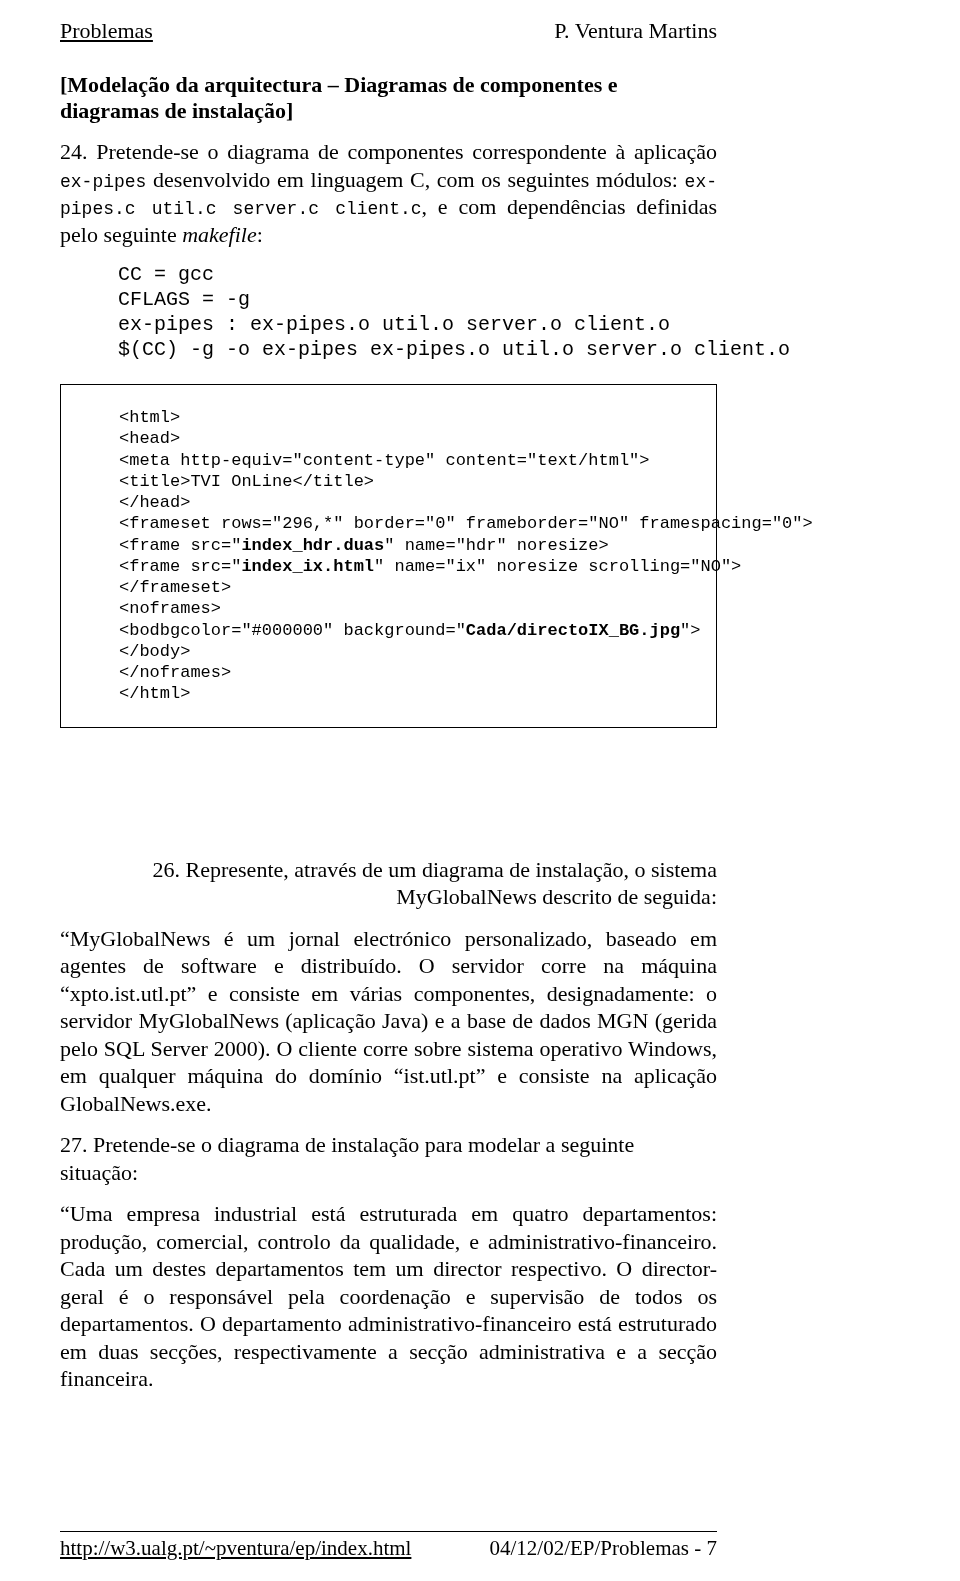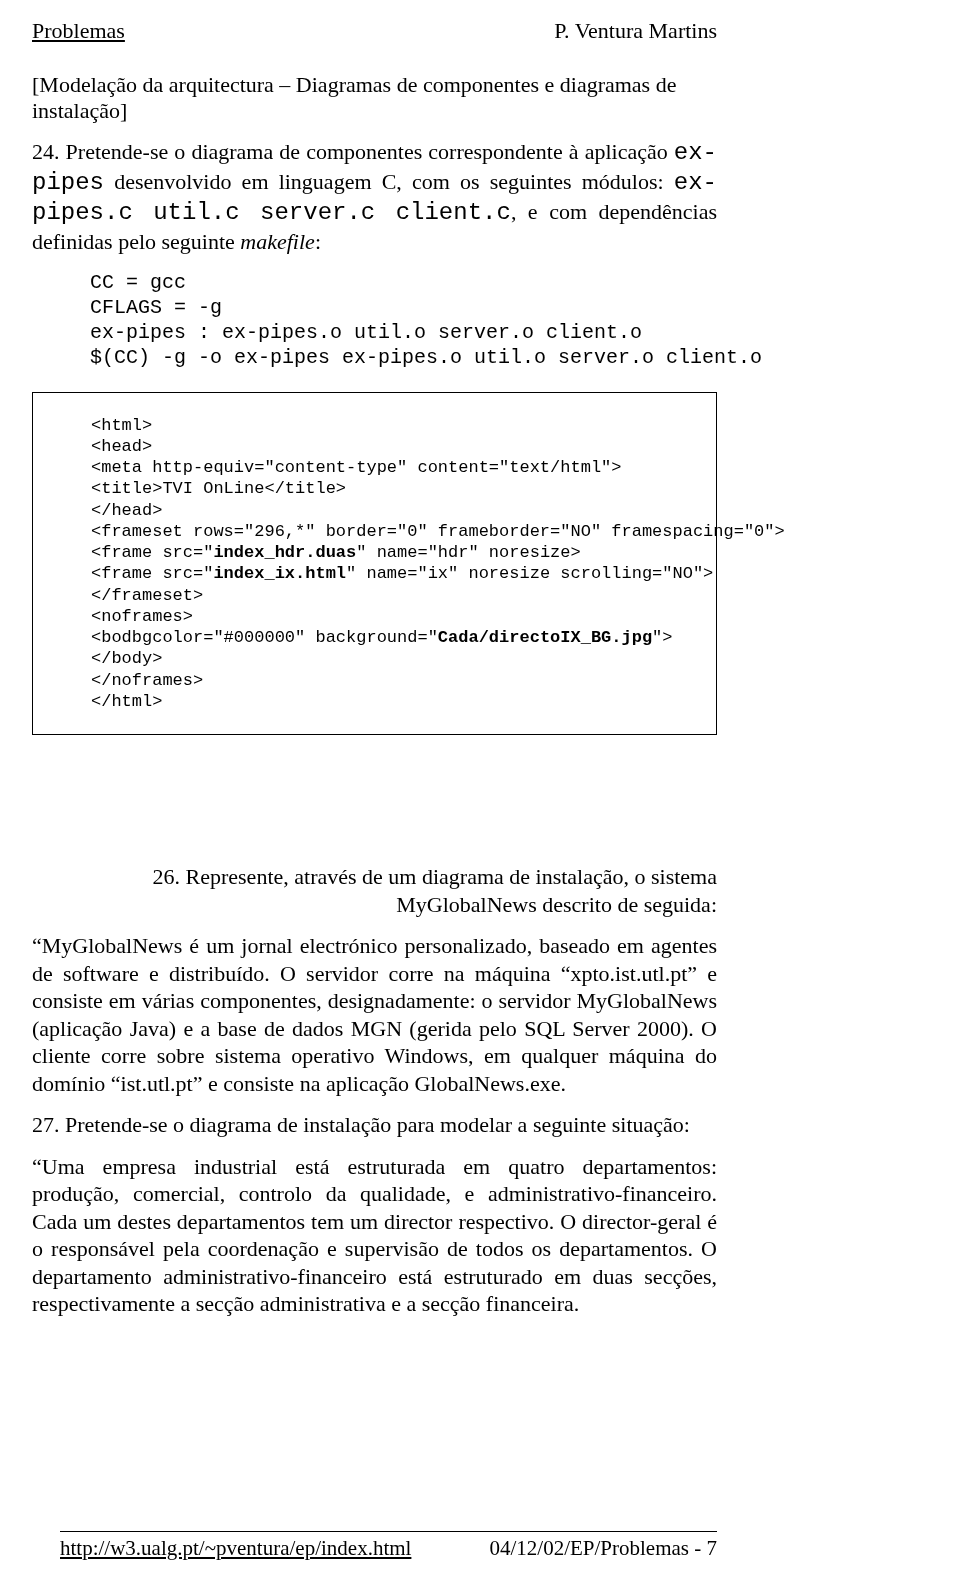--- a/index.html
+++ b/index.html
@@ -6,41 +6,41 @@
   body {
     margin: 0;
     padding: 0;
     background: #fff;
     font-family: Garamond, 'Times New Roman', Times, serif;
     color: #000;
   }
   .page {
     width: 777px;
     min-height: 1581px;
-    padding: 18px 60px 24px 32px;
+    padding: 18px 60px 24px 60px;
     position: relative;
   }
   .header-row {
     display: flex;
     justify-content: space-between;
     align-items: flex-start;
     margin-bottom: 8px;
   }
   .header-left { font-size: 22px; text-decoration: underline; }
   .header-right { font-size: 22px; }
-  .section-title { font-size: 22px; margin: 28px 0 8px 0; }
+  .section-title { font-size: 22px; margin: 28px 0 8px 0; font-weight: bold; }
   .para {
     font-size: 22px;
     line-height: 1.25;
     text-align: justify;
     margin: 14px 0;
   }
   .mono {
     font-family: 'Courier New', Courier, monospace;
-    font-size: 24px;
+    font-size: 18px;
   }
   .quote-para {
     font-size: 22px;
     line-height: 1.25;
     text-align: justify;
     margin: 14px 0;
   }
   .makefile-block {
     font-family: 'Courier New', Courier, monospace;
     font-size: 20px;

